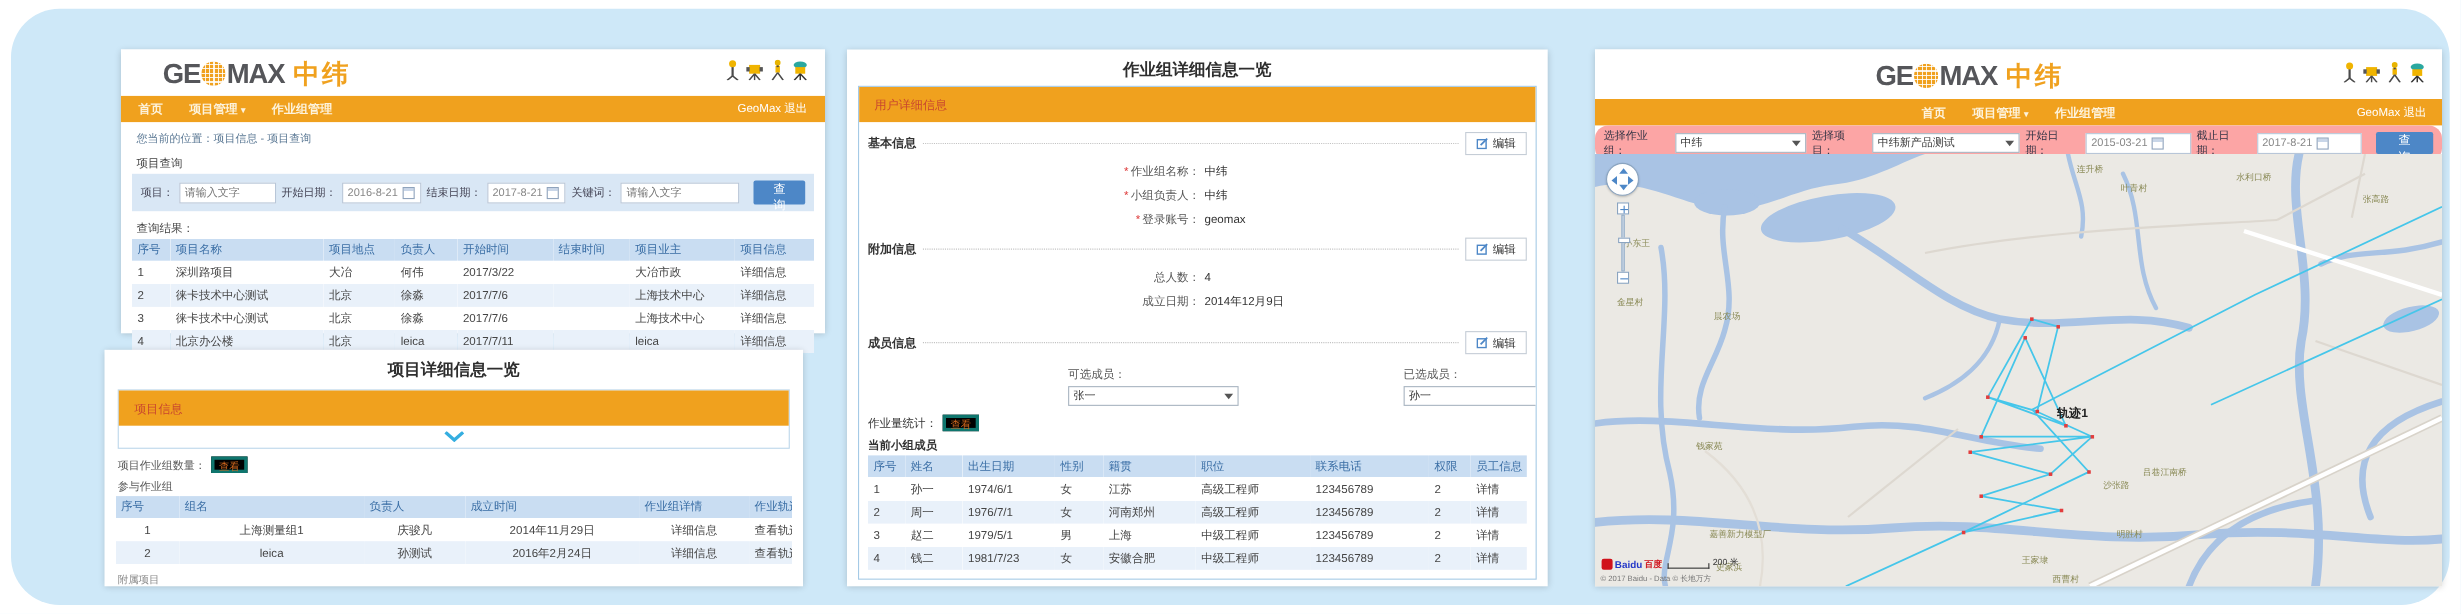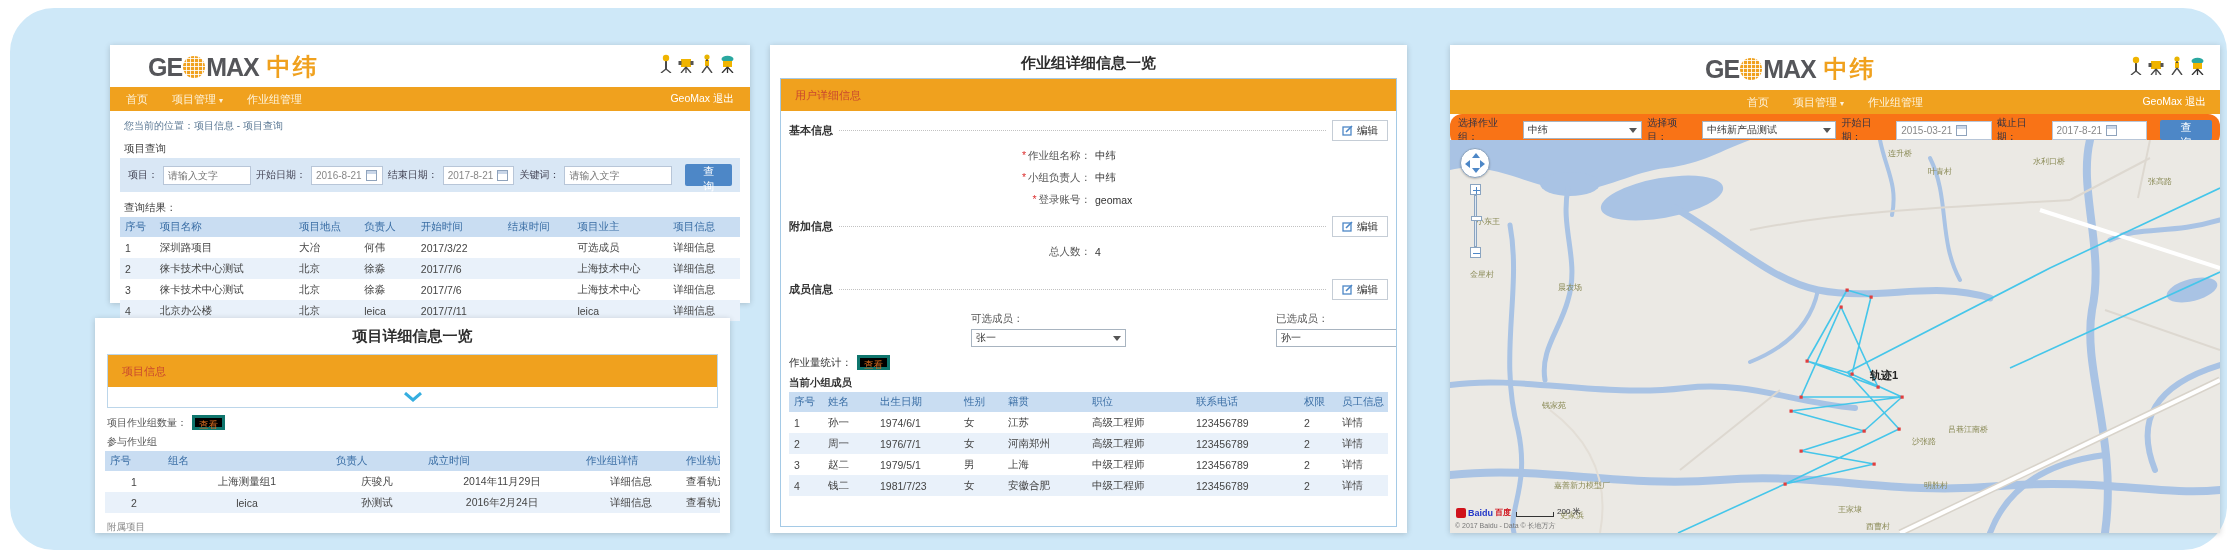--- a/index.html
+++ b/index.html
@@ -19,21 +19,21 @@
   .globe { width:22px; height:22px; border-radius:50%; margin:0 1px;
     background:
       repeating-linear-gradient(90deg, rgba(255,255,255,0) 0 3px, rgba(255,255,255,.85) 3px 4px),
       repeating-linear-gradient(0deg, rgba(255,255,255,0) 0 3px, rgba(255,255,255,.85) 3px 4px),
       #f0a11e; }
   .logo .cn { font-weight:bold; font-size:24px; color:#f0a11e; margin-left:8px; letter-spacing:2px; }
   .instr-row { position:absolute; right:14px; top:9px; display:flex; gap:5px; align-items:flex-end; }
 
   
   .navbar { height:24px; background:#f0a11e; display:flex; align-items:center; gap:24px; padding:0 16px; font-size:11px; color:#fdf3dc; }
-  .navbar .item { cursor:pointer; white-space:nowrap; }
+  .navbar .item { cursor:pointer; white-space:nowrap;font-weight:bold; }
   .caret { font-size:8px; }
   .nav-right { margin-left:auto; color:#fff; font-size:10.5px; }
 
   .breadcrumb { font-size:10px; color:#5a7894; margin:8px 14px 0; }
   .qlabel { font-size:10.5px; color:#444; margin:9px 14px 2px; }
   .searchbar { margin:2px 10px 0; background:#d9e7f5; height:34px; display:flex; align-items:center; gap:5px; padding:0 8px; font-size:10px; color:#445; }
   .searchbar label { white-space:nowrap; }
   input.tx { background:#fff; border:1px solid #b8c6d8; height:19px; font-size:10px; color:#777; padding:0 4px; }
   .dateinp { background:#fff; border:1px solid #b8c6d8; height:19px; display:inline-flex; align-items:center; gap:4px; padding:0 4px; font-size:10px; color:#888; }
   .calicon { width:11px; height:11px; border:1px solid #8fa3bc; background:linear-gradient(#c9d6e8 0 3px, #fff 3px); display:inline-block; }
@@ -68,21 +68,21 @@
   .star { color:#d33; margin-right:2px; }
   .remarkbox { width:14px; height:11px; border:1px solid #ccc; background:#fafafa; display:inline-block; margin-left:4px; }
   .member-row { display:flex; gap:150px; margin:12px 0 6px 190px; font-size:10.5px; color:#555; }
   .msel { display:flex; flex-direction:column; gap:3px; }
   .selbox { width:155px; border:1px solid #a8b4c0; background:#fff; height:18px; display:inline-flex; align-items:center; justify-content:space-between; padding:0 4px; font-size:10px; color:#333; cursor:pointer; }
   .tri { width:0; height:0; border-left:4px solid transparent; border-right:4px solid transparent; border-top:5px solid #555; }
   .stat-row { font-size:10.5px; font-weight:normal; color:#333; margin:8px 8px 0; display:flex; align-items:center; gap:5px; }
   .current-label { font-size:10.5px; font-weight:bold; color:#333; margin:6px 8px 2px; }
 
   
-  .filterbar { height:26px; background:#f97316; border-bottom:1px solid #cfe0ee; display:flex; align-items:center; gap:5px; padding:16px 8px; font-size:10px; color:#334;border-radius:12px; }
+  .filterbar { height:26px; background:#fca5a5; border-bottom:1px solid #cfe0ee; display:flex; align-items:center; gap:5px; padding:16px 8px; font-size:10px; color:#334;border-radius:12px; }
   .mapwrap { position:absolute; left:0; top:95px; right:0; bottom:0; background:#ebe9e4; overflow:hidden; cursor:grab; }
   .mapwrap svg { position:absolute; left:0; top:0; }
   .maplabel { position:absolute; font-size:8px; color:#8a8a56; white-space:nowrap; }
   .tracklabel { position:absolute; font-size:11px; font-weight:bold; color:#222; }
   .pan { position:absolute; left:10px; top:8px; width:30px; height:30px; border-radius:50%; background:#fff; border:1px solid #8aa4c0; box-shadow:0 1px 2px rgba(0,0,0,.2); cursor:pointer; }
   .pan i { position:absolute; width:0; height:0; }
   .pan .up   { left:11px; top:4px;  border-left:4px solid transparent; border-right:4px solid transparent; border-bottom:5px solid #4d87c7; }
   .pan .dn   { left:11px; bottom:4px; border-left:4px solid transparent; border-right:4px solid transparent; border-top:5px solid #4d87c7; }
   .pan .lf   { left:4px; top:11px; border-top:4px solid transparent; border-bottom:4px solid transparent; border-right:5px solid #4d87c7; }
   .pan .rt   { right:4px; top:11px; border-top:4px solid transparent; border-bottom:4px solid transparent; border-left:5px solid #4d87c7; }
@@ -192,21 +192,21 @@
       </tr>
         </thead>
       <tbody>
         <tr>
           <td>1</td>
             <td>深圳路项目</td>
             <td>大冶</td>
             <td>何伟</td>
             <td>2017/3/22</td>
             <td></td>
-            <td>可选成员</td>
+            <td>大冶市政</td>
             <td class="link">详细信息</td>
         </tr>
         <tr>
           <td>2</td>
             <td>徕卡技术中心测试</td>
             <td>北京</td>
             <td>徐淼</td>
             <td>2017/7/6</td>
             <td></td>
             <td>上海技术中心</td>
@@ -331,20 +331,24 @@
               <rect x="1" y="2" width="8" height="8" fill="none" stroke="#4d87c7" stroke-width="1.3"></rect>
               <path d="M4,7 L10,1" stroke="#4d87c7" stroke-width="1.6"></path>
             </svg>
           <span>编辑</span>
         </span>
       </div>
       <div class="fields">
         <div class="field">
             <span class="fl">总人数：</span>
             <span class="fv">4</span>
+          </div>
+        <div class="field">
+            <span class="fl">成立日期：</span>
+            <span class="fv">2014年12月9日</span>
           </div>
       </div>
 
       <div class="sect" style="margin-top:20px">
         <span class="slbl">成员信息</span>
         <span class="dots"></span>
         <span class="btn-edit">
           <svg width="11" height="11">
               <rect x="1" y="2" width="8" height="8" fill="none" stroke="#4d87c7" stroke-width="1.3"></rect>
               <path d="M4,7 L10,1" stroke="#4d87c7" stroke-width="1.6"></path>

